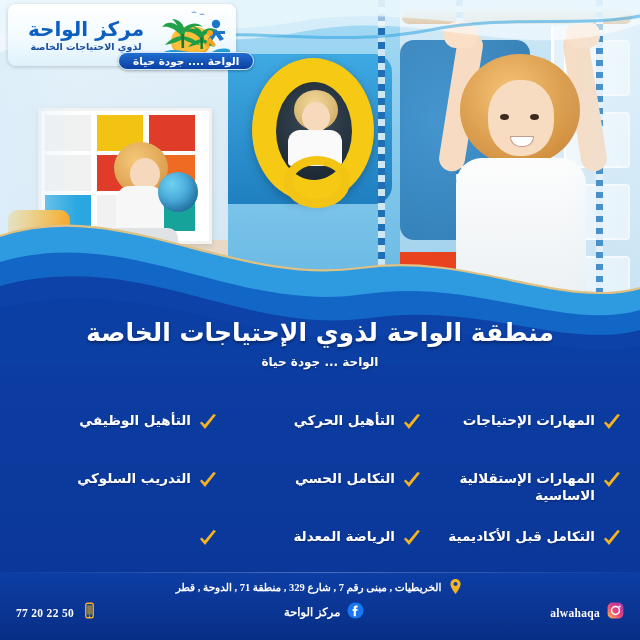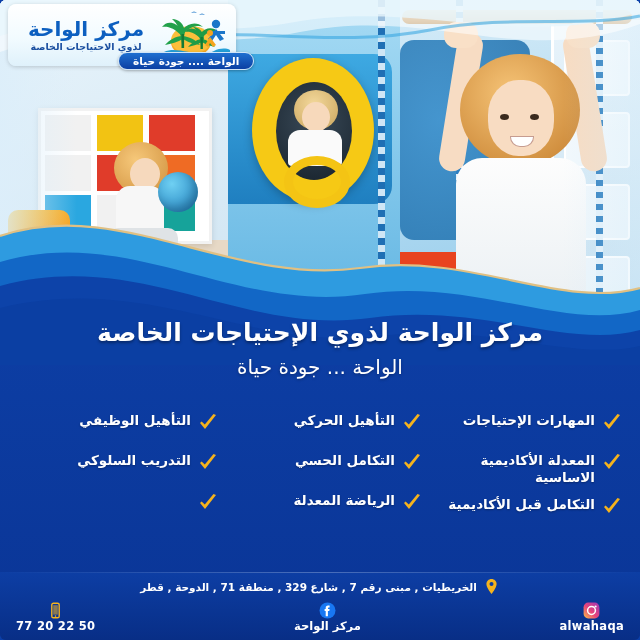--- a/index.html
+++ b/index.html
@@ -3,21 +3,21 @@
 <meta charset="utf-8">
 <style>
   html,body{margin:0;padding:0;}
   body{
     width:640px;height:640px;overflow:hidden;
     font-family:"DejaVu Sans","Liberation Sans",sans-serif;
     background:#0b3fa8;
   }
   .poster{position:relative;width:640px;height:640px;overflow:hidden;
     background:linear-gradient(180deg,#0f49b8 0%,#0d3fa6 40%,#0a3persist 100%);
-    background:linear-gradient(180deg,#0f49b8 0%,#0d3fa6 45%,#0a3596 100%);border-radius:6px;}
+    background:linear-gradient(180deg,#0f49b8 0%,#0d3fa6 45%,#0a3596 100%);}
 
   
   .photos{position:absolute;left:0;top:0;width:640px;height:330px;overflow:hidden;
     background:#cfe7f5;}
   .ph{position:absolute;top:0;height:330px;overflow:hidden;}
   .ph-left{left:0;width:232px;background:linear-gradient(160deg,#e8f4fb,#cfe4f2);}
   .ph-mid{left:228px;width:178px;background:linear-gradient(180deg,#bfe2f6,#7fc4ea);}
   .ph-right{left:400px;width:240px;background:linear-gradient(180deg,#cfe9f7,#9ed3ee);}
 
   
@@ -116,43 +116,43 @@
   .tagline-pill{position:absolute;left:118px;top:52px;
     background:linear-gradient(180deg,#1f6fd0,#0b3fa3);
     border:1.5px solid #cfe4f7;border-radius:11px;
     padding:2px 14px;color:#ffffff;font-size:10.5px;font-weight:bold;
     box-shadow:0 1px 3px rgba(0,0,0,.3);white-space:nowrap;}
 
   
   .headline{position:absolute;left:0;top:318px;width:640px;text-align:center;}
   .headline h1{margin:0;font-size:25px;font-weight:bold;color:#ffffff;letter-spacing:0;
     text-shadow:0 2px 3px rgba(0,0,0,.35);}
-  .headline h2{margin:8px 0 0;font-size:20px;font-weight:normal;color:#ffffff;
+  .headline h2{margin:8px 0 0;font-size:12px;font-weight:bold;color:#ffffff;
     text-shadow:0 1px 3px rgba(0,0,0,.3);}
 
   
   .services{position:absolute;left:0;top:412px;width:640px;height:140px;
     display:flex;flex-direction:row;padding:0 14px;box-sizing:border-box;}
-  .col{flex:1;display:flex;flex-direction:column;justify-content:flex-start;gap:10px;}
+  .col{flex:1;display:flex;flex-direction:column;justify-content:flex-start;gap:28px;}
   .svc{display:flex;align-items:flex-start;justify-content:flex-start;gap:7px;min-height:30px;}
   .check{flex:0 0 20px;width:20px;height:20px;margin-top:1px;}
   .svc-label{color:#ffffff;font-size:13.5px;font-weight:bold;line-height:1.25;
     text-shadow:0 1px 2px rgba(0,0,0,.3);}
   .col-1 .svc{padding-right:4px;}
 
   
   .footer{position:absolute;left:0;bottom:0;width:640px;height:68px;
     background:linear-gradient(180deg,#0d3ea4 0%,#0a3characters 100%);
-    background:linear-gradient(180deg,#0d3ea4 0%,#082e86 100%);}
+    background:linear-gradient(180deg,#0d3ea4 0%,#082e86 100%);font-family:Liberation Serif, serif;}
   .addr{position:absolute;right:0;left:0;top:6px;display:flex;align-items:center;
     justify-content:center;gap:6px;}
   .addr-txt{color:#ffffff;font-size:10.5px;font-weight:bold;}
   .contacts{position:absolute;left:0;right:0;top:30px;display:flex;align-items:center;
     justify-content:space-between;padding:0 16px;box-sizing:border-box;}
-  .contact{display:flex;align-items:center;flex-direction:column;}
+  .contact{display:flex;align-items:flex-end;gap:7px;}
   .contact-txt{color:#ffffff;font-size:11.5px;font-weight:bold;letter-spacing:.3px;}
   .ic{width:17px;height:17px;flex:0 0 17px;display:block;}
   .divider{position:absolute;left:0;top:0;width:640px;height:1px;
     background:linear-gradient(90deg,rgba(255,255,255,0),rgba(255,255,255,.25),rgba(255,255,255,0));}
 </style>
 </head>
 <body>
 
 <div class="poster">
 
@@ -283,42 +283,42 @@
     </div>
     <div class="logo-words">
       <div class="logo-title">مركز الواحة</div>
       <div class="logo-sub">لذوي الاحتياجات الخاصة</div>
     </div>
   </div>
 
   <div class="tagline-pill">الواحة .... جودة حياة</div>
 
   <div class="headline">
-    <h1>مركز الواحة لذوي الإحتياجات الخاصة</h1>
+    <h1>منطقة الواحة لذوي الإحتياجات الخاصة</h1>
     <h2>الواحة ... جودة حياة</h2>
   </div>
 
   <div class="services">
 
     <div class="col col-1">
       <div class="svc">
         <span class="check">
           <svg viewBox="0 0 20 20" width="20" height="20">
               <path d="M2 10 L7 16 L18 2 L15.5 1 L6.8 11.6 L3.6 8.4 Z" fill="#F5B31D"></path>
             </svg>
         </span>
         <span class="svc-label">المهارات الإحتياجات</span>
       </div>
       <div class="svc">
         <span class="check">
           <svg viewBox="0 0 20 20" width="20" height="20">
               <path d="M2 10 L7 16 L18 2 L15.5 1 L6.8 11.6 L3.6 8.4 Z" fill="#F5B31D"></path>
             </svg>
         </span>
-        <span class="svc-label">المعدلة الأكاديمية الاساسية</span>
+        <span class="svc-label">المهارات الإستقلالية الاساسية</span>
       </div>
       <div class="svc">
         <span class="check">
           <svg viewBox="0 0 20 20" width="20" height="20">
               <path d="M2 10 L7 16 L18 2 L15.5 1 L6.8 11.6 L3.6 8.4 Z" fill="#F5B31D"></path>
             </svg>
         </span>
         <span class="svc-label">التكامل قبل الأكاديمية</span>
       </div>
     </div>

